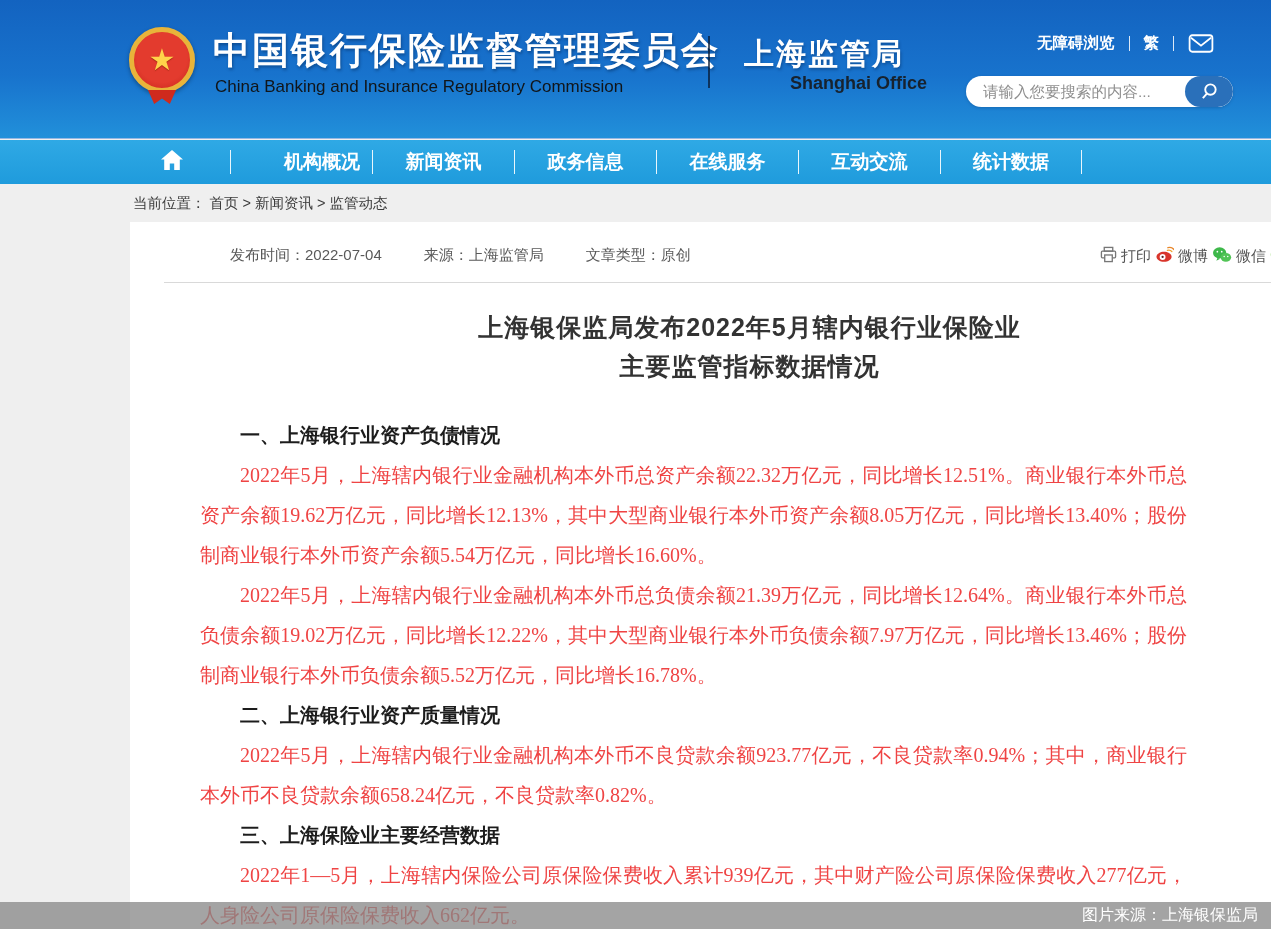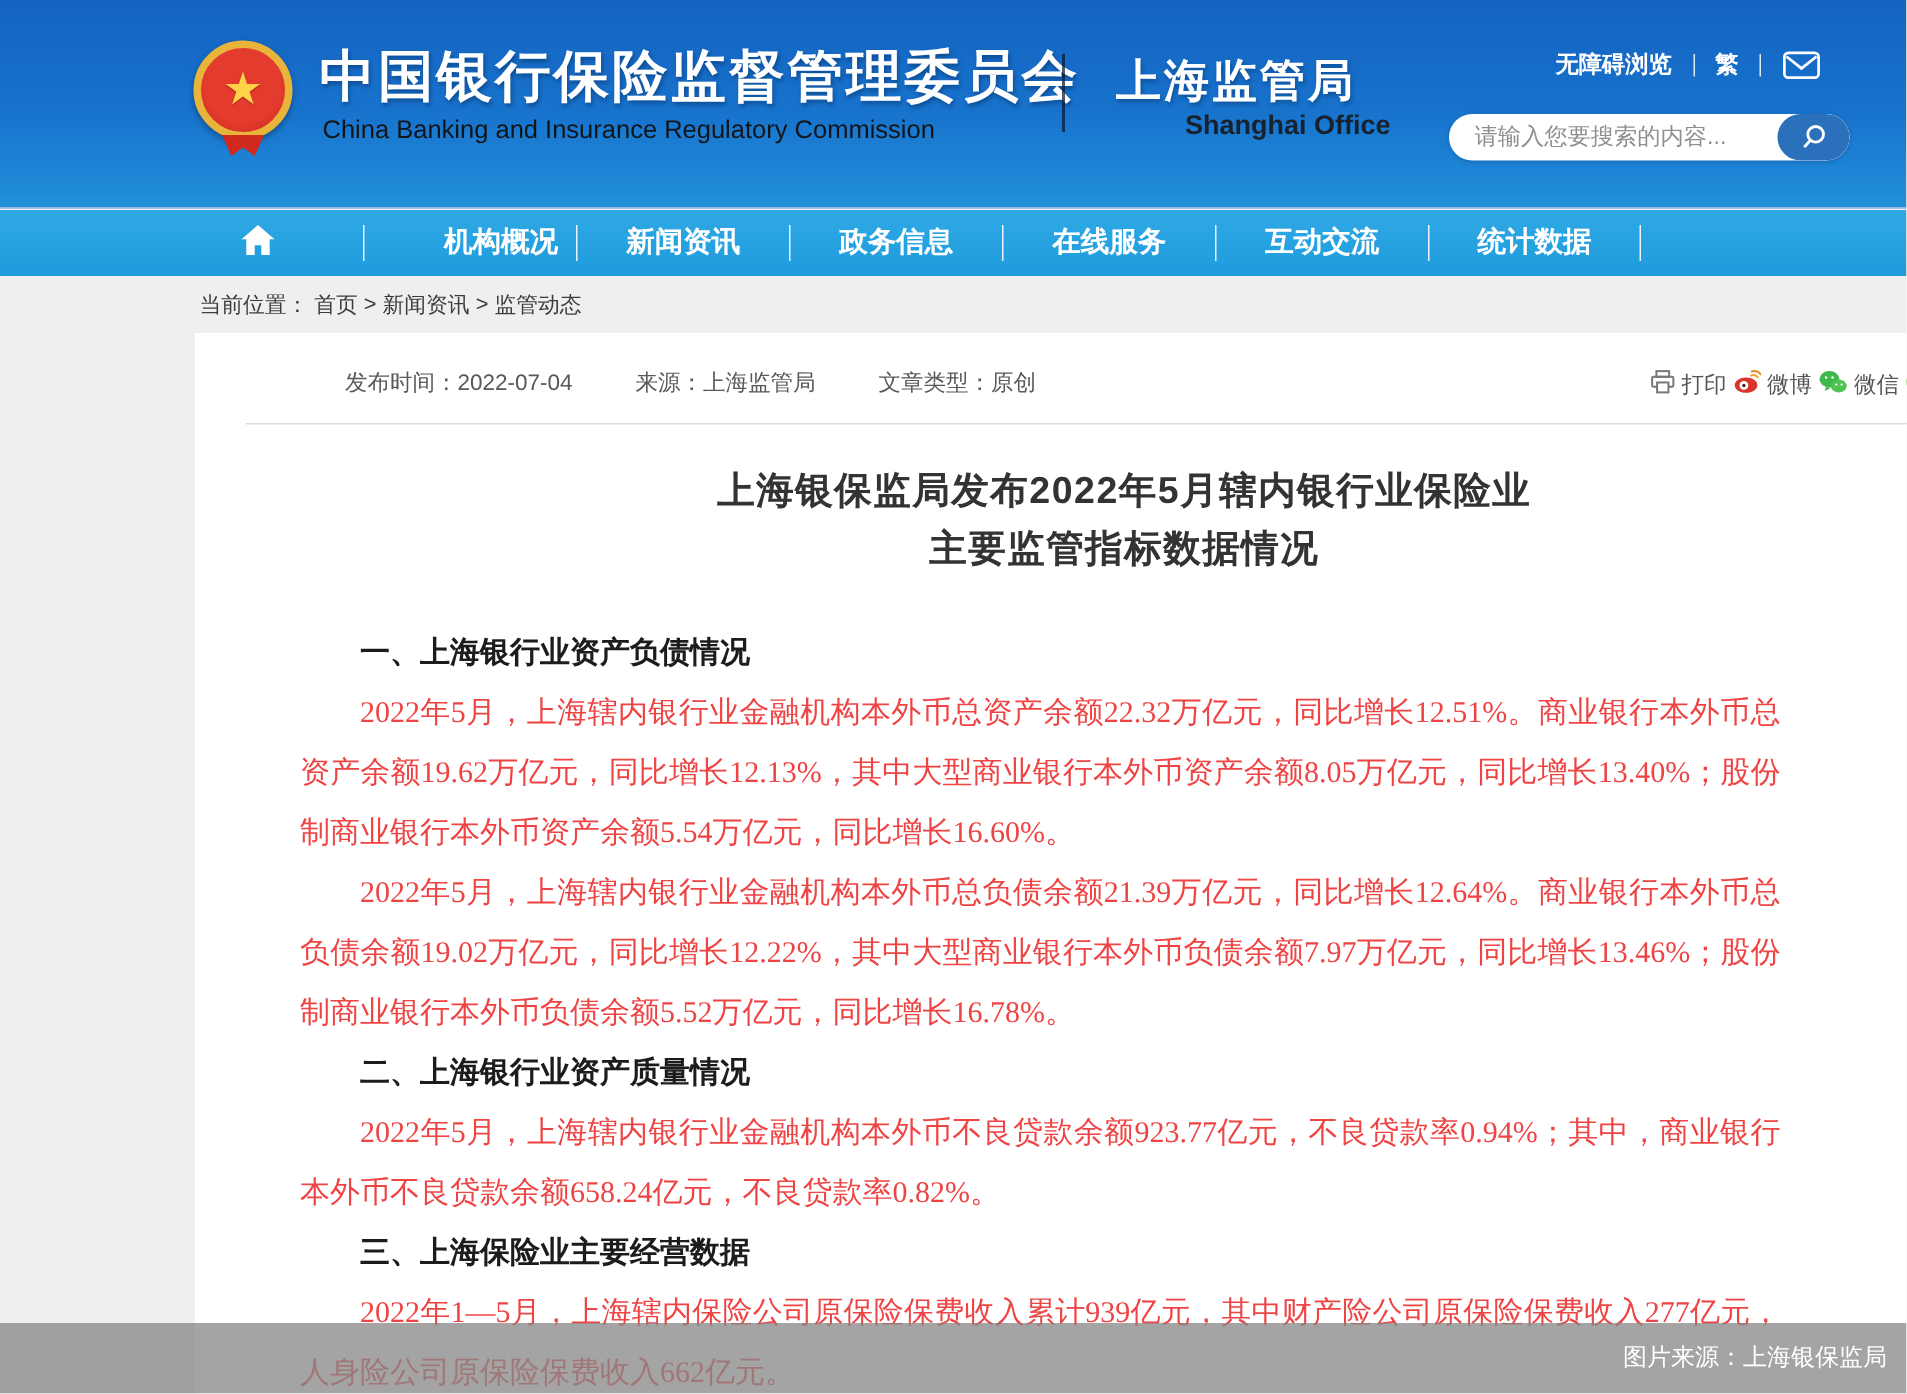--- a/index.html
+++ b/index.html
@@ -83,21 +83,21 @@
     display:flex; align-items:center; padding-left:140px;
   }
   .nav-home {
     width:64px; display:flex; justify-content:center; align-items:center; cursor:pointer;
   }
   .nav-item {
     width:142px; text-align:center; color:#fff; font-size:19px; font-weight:700;
     text-decoration:none; cursor:pointer; line-height:24px;
     border-left:1px solid rgba(255,255,255,.9);
   }
-  .nav-item:first-of-type { margin-left:38px;padding-left:41px; }
+  .nav-item:first-of-type { margin-left:26px;padding-left:41px; }
   .nav-item:last-of-type { border-right:1px solid rgba(255,255,255,.9); }
 
   
   .breadcrumb {
     position:absolute; left:133px; top:184px; height:38px;
     display:flex; align-items:center; font-size:14.5px; color:#3c3c3c;
   }
   .bc-link { color:#3c3c3c; text-decoration:none; cursor:pointer; }
   .bc-sep { white-space:pre; color:#3c3c3c; }
 
@@ -124,21 +124,21 @@
   .article-body {
     position:absolute; left:50px; top:193px; width:1007px;
     text-align:justify;
   }
   .para { text-indent:2em; line-height:40px; font-size:20px;margin-left:20px; }
   .para.body { font-family:"Liberation Serif","DejaVu Serif",serif; color:#ef4444; }
   .para.heading { font-family:"Liberation Sans","DejaVu Sans",sans-serif; font-weight:600; color:#1c1c1c; }
 
   
   .watermark-bar {
-    position:absolute; left:0; bottom:0; width:1271px; height:47px;
+    position:absolute; left:0; bottom:0; width:1271px; height:27px;
     background:rgba(136,136,136,.76); z-index:20;
     display:flex; align-items:center; justify-content:flex-end;
     padding-right:13px; font-size:16px; color:#fff;
   }
 </style>
 </head>
 <body>
 
 <div class="site-header">
   <div class="emblem">

